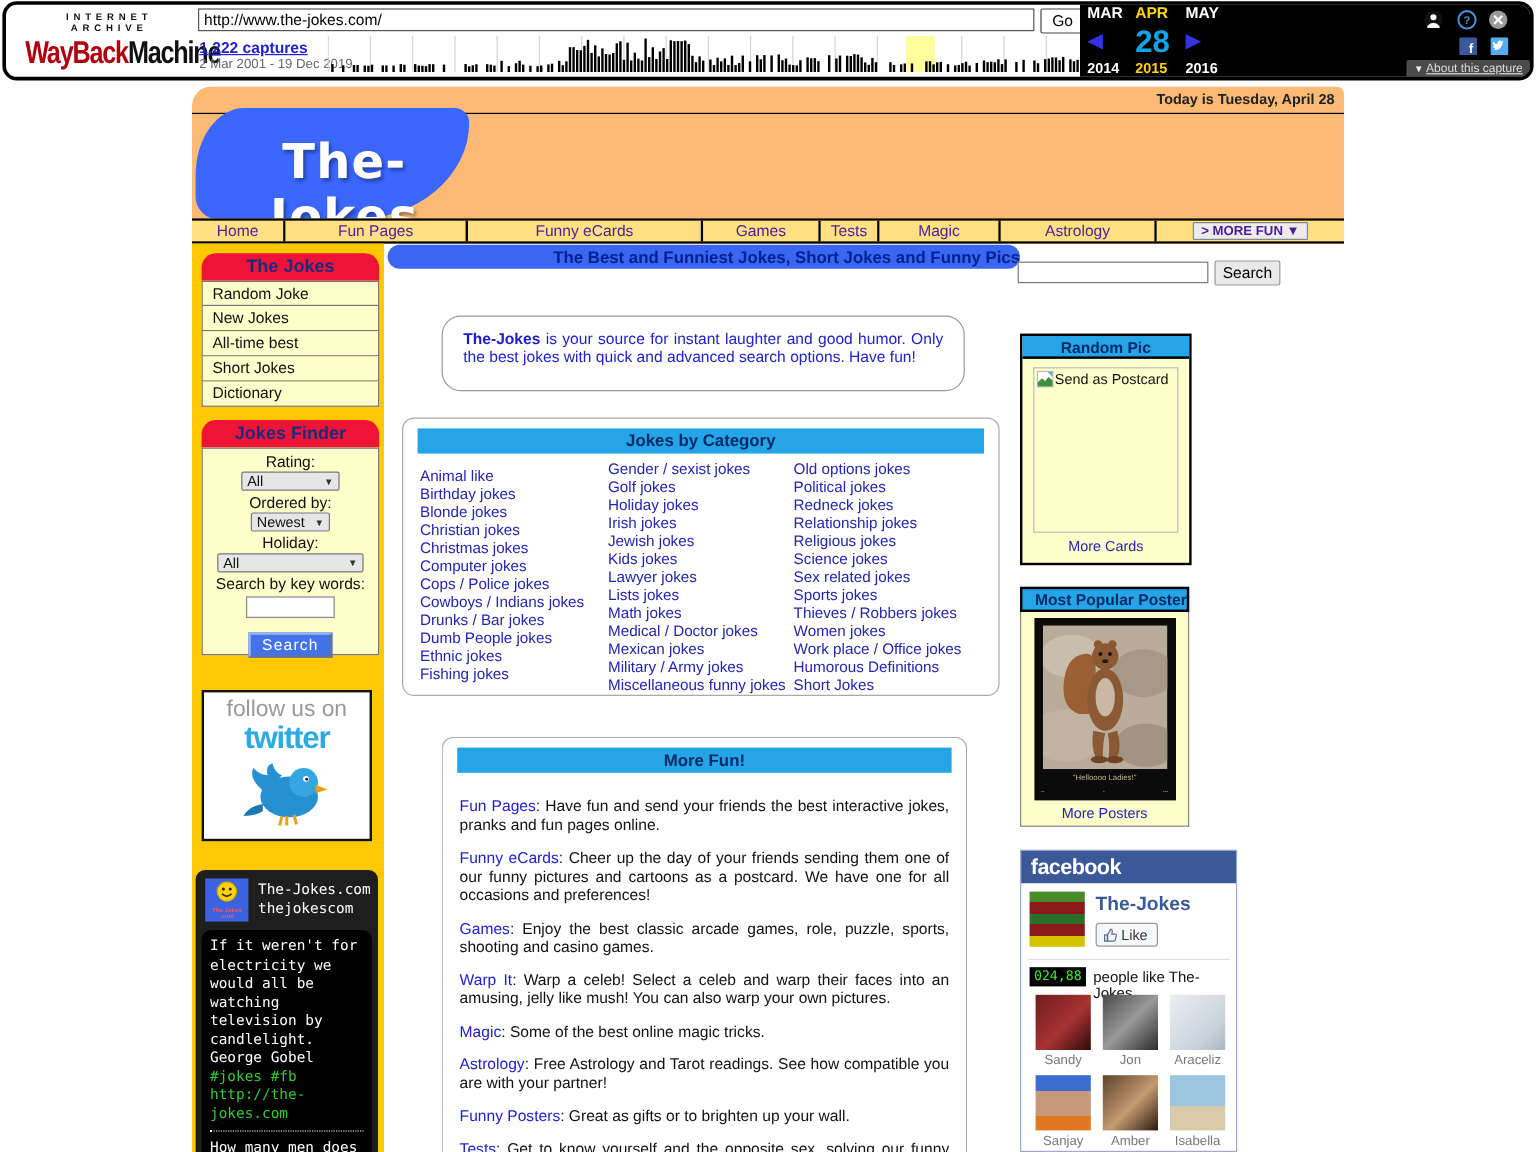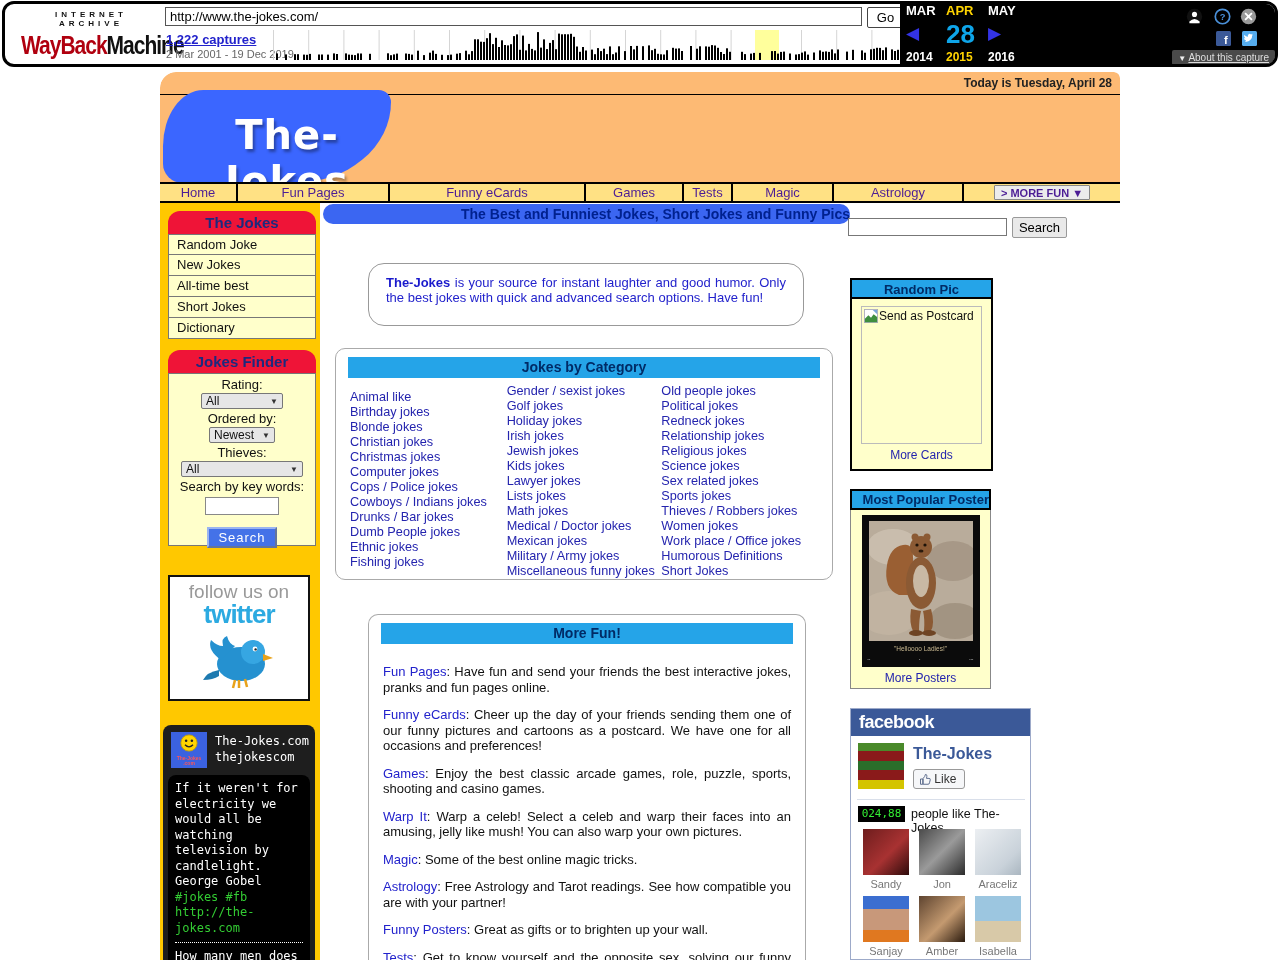--- a/index.html
+++ b/index.html
@@ -407,21 +407,21 @@
       <div>Rating:</div>
       <div class="sel" style="width:82px;">
           <span>All</span>
           <span class="arr">▼</span>
         </div>
       <div>Ordered by:</div>
       <div class="sel" style="width:66px;">
           <span>Newest</span>
           <span class="arr">▼</span>
         </div>
-      <div>Thieves:</div>
+      <div>Holiday:</div>
       <div class="sel" style="width:122px;">
           <span>All</span>
           <span class="arr">▼</span>
         </div>
       <div>Search by key words:</div>
       <input id="kw-input" style="">
       <br>
       <button id="finder-search">Search</button>
     </div>
 
@@ -504,21 +504,21 @@
             <a class="cat-link">Kids jokes</a>
             <a class="cat-link">Lawyer jokes</a>
             <a class="cat-link">Lists jokes</a>
             <a class="cat-link">Math jokes</a>
             <a class="cat-link">Medical / Doctor jokes</a>
             <a class="cat-link">Mexican jokes</a>
             <a class="cat-link">Military / Army jokes</a>
             <a class="cat-link">Miscellaneous funny jokes</a>
           </div>
         <div class="cat-col c3">
-            <a class="cat-link">Old people jokes</a>
+            <a class="cat-link">Old options jokes</a>
             <a class="cat-link">Political jokes</a>
             <a class="cat-link">Redneck jokes</a>
             <a class="cat-link">Relationship jokes</a>
             <a class="cat-link">Religious jokes</a>
             <a class="cat-link">Science jokes</a>
             <a class="cat-link">Sex related jokes</a>
             <a class="cat-link">Sports jokes</a>
             <a class="cat-link">Thieves / Robbers jokes</a>
             <a class="cat-link">Women jokes</a>
             <a class="cat-link">Work place / Office jokes</a>

